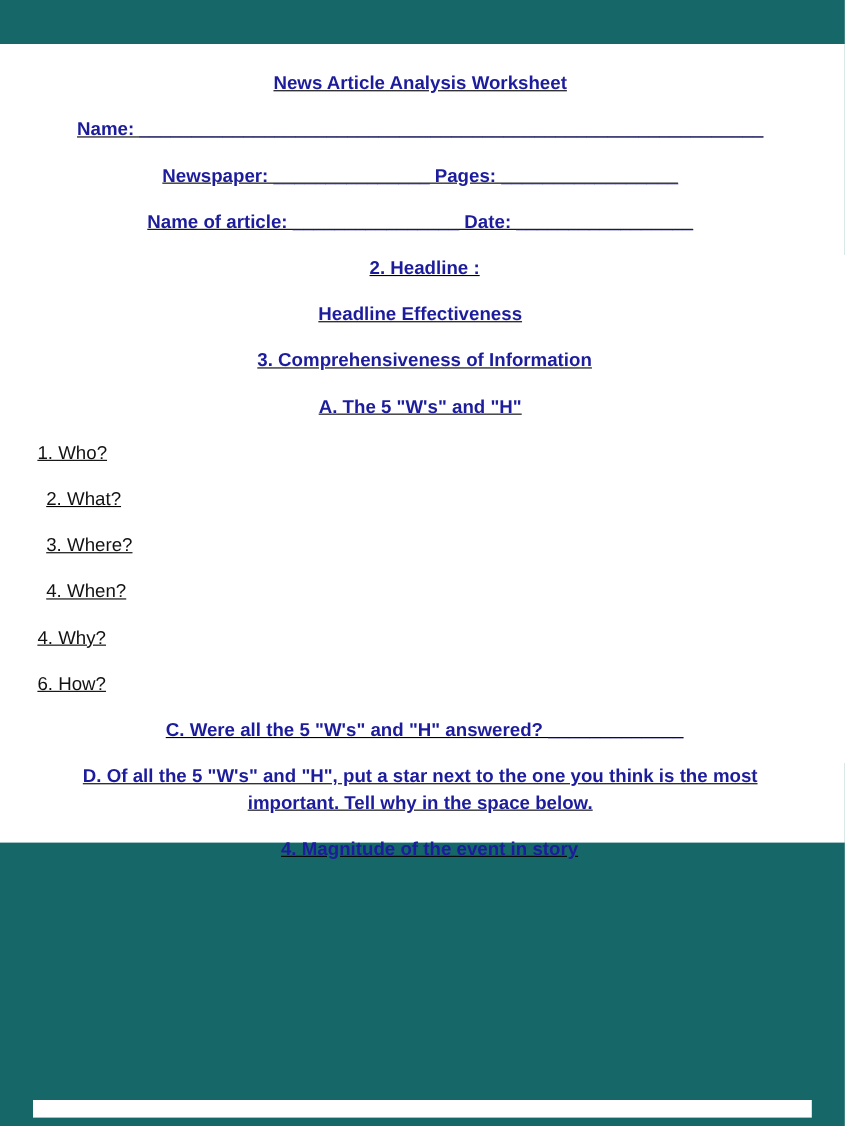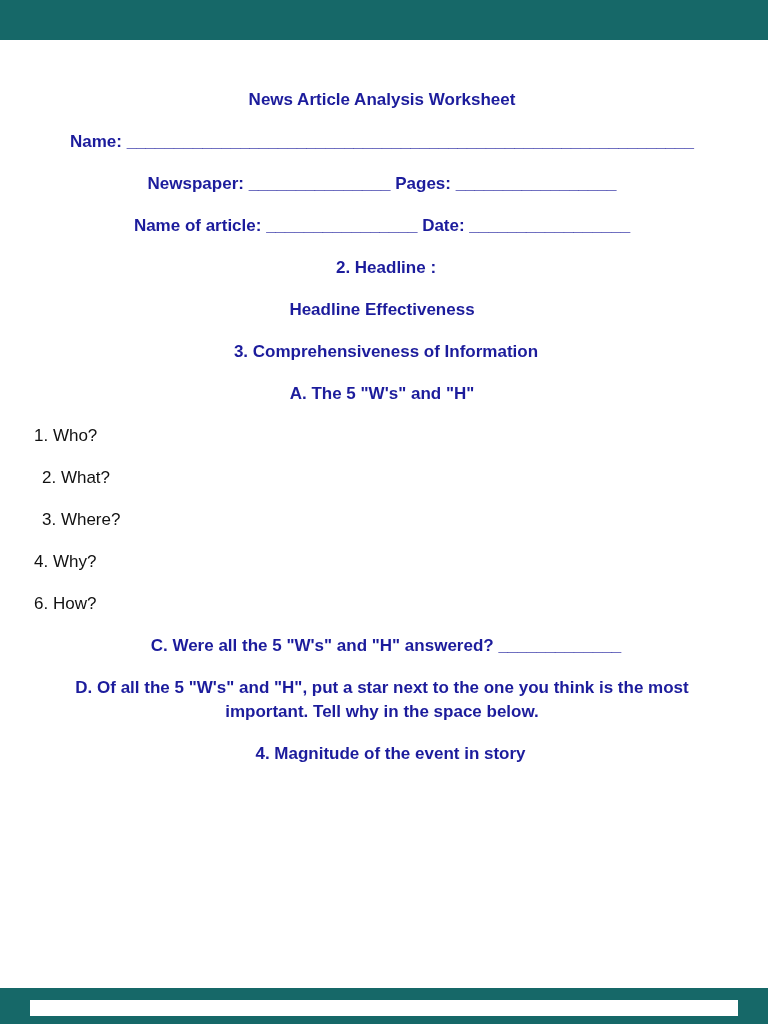--- a/index.html
+++ b/index.html
@@ -13,23 +13,24 @@
   body{
     width:768px;height:1024px;
     background:var(--viewer-background);
     font-family:"Liberation Sans","DejaVu Sans",sans-serif;
     position:relative;
     overflow:hidden;
   }
   .page{
     position:absolute;
     top:40px;left:0;right:0;
-    height:948px;
+    height:726px;
     background:var(--page-background);
-    padding:48px 38px 0 34px;
+    padding:24px 38px 0 34px;
+    text-decoration:underline;
   }
   .next-page{
     position:absolute;
     left:30px;right:30px;
     bottom:8px;
     height:16px;
     background:var(--page-background);
   }
   p{
     margin:0 0 18px 0;
@@ -77,20 +78,21 @@
 
   <p class="blue-bold ind-1">2. Headline :</p>
   <p class="blue-bold">Headline Effectiveness</p>
 
   <p class="blue-bold ind-1">3. Comprehensiveness of Information</p>
   <p class="blue-bold">A. The 5 "W's" and "H"</p>
 
   <p class="black">1. Who?</p>
   <p class="black ind-1">2. What?</p>
   <p class="black ind-1">3. Where?</p>
+  <p class="black ind-1">4. When?</p>
   <p class="black">4. Why?</p>
   <p class="black">6. How?</p>
 
   <p class="blue-bold ind-1">C. Were all the 5 "W's" and "H" answered? _____________</p>
   <p class="blue-bold">D. Of all the 5 "W's" and "H", put a star next to the one you think is the most important. Tell why in the space below.</p>
 
   <p class="blue-bold ind-2">4. Magnitude of the event in story</p>
 </div>
 
 <div class="next-page"></div>

